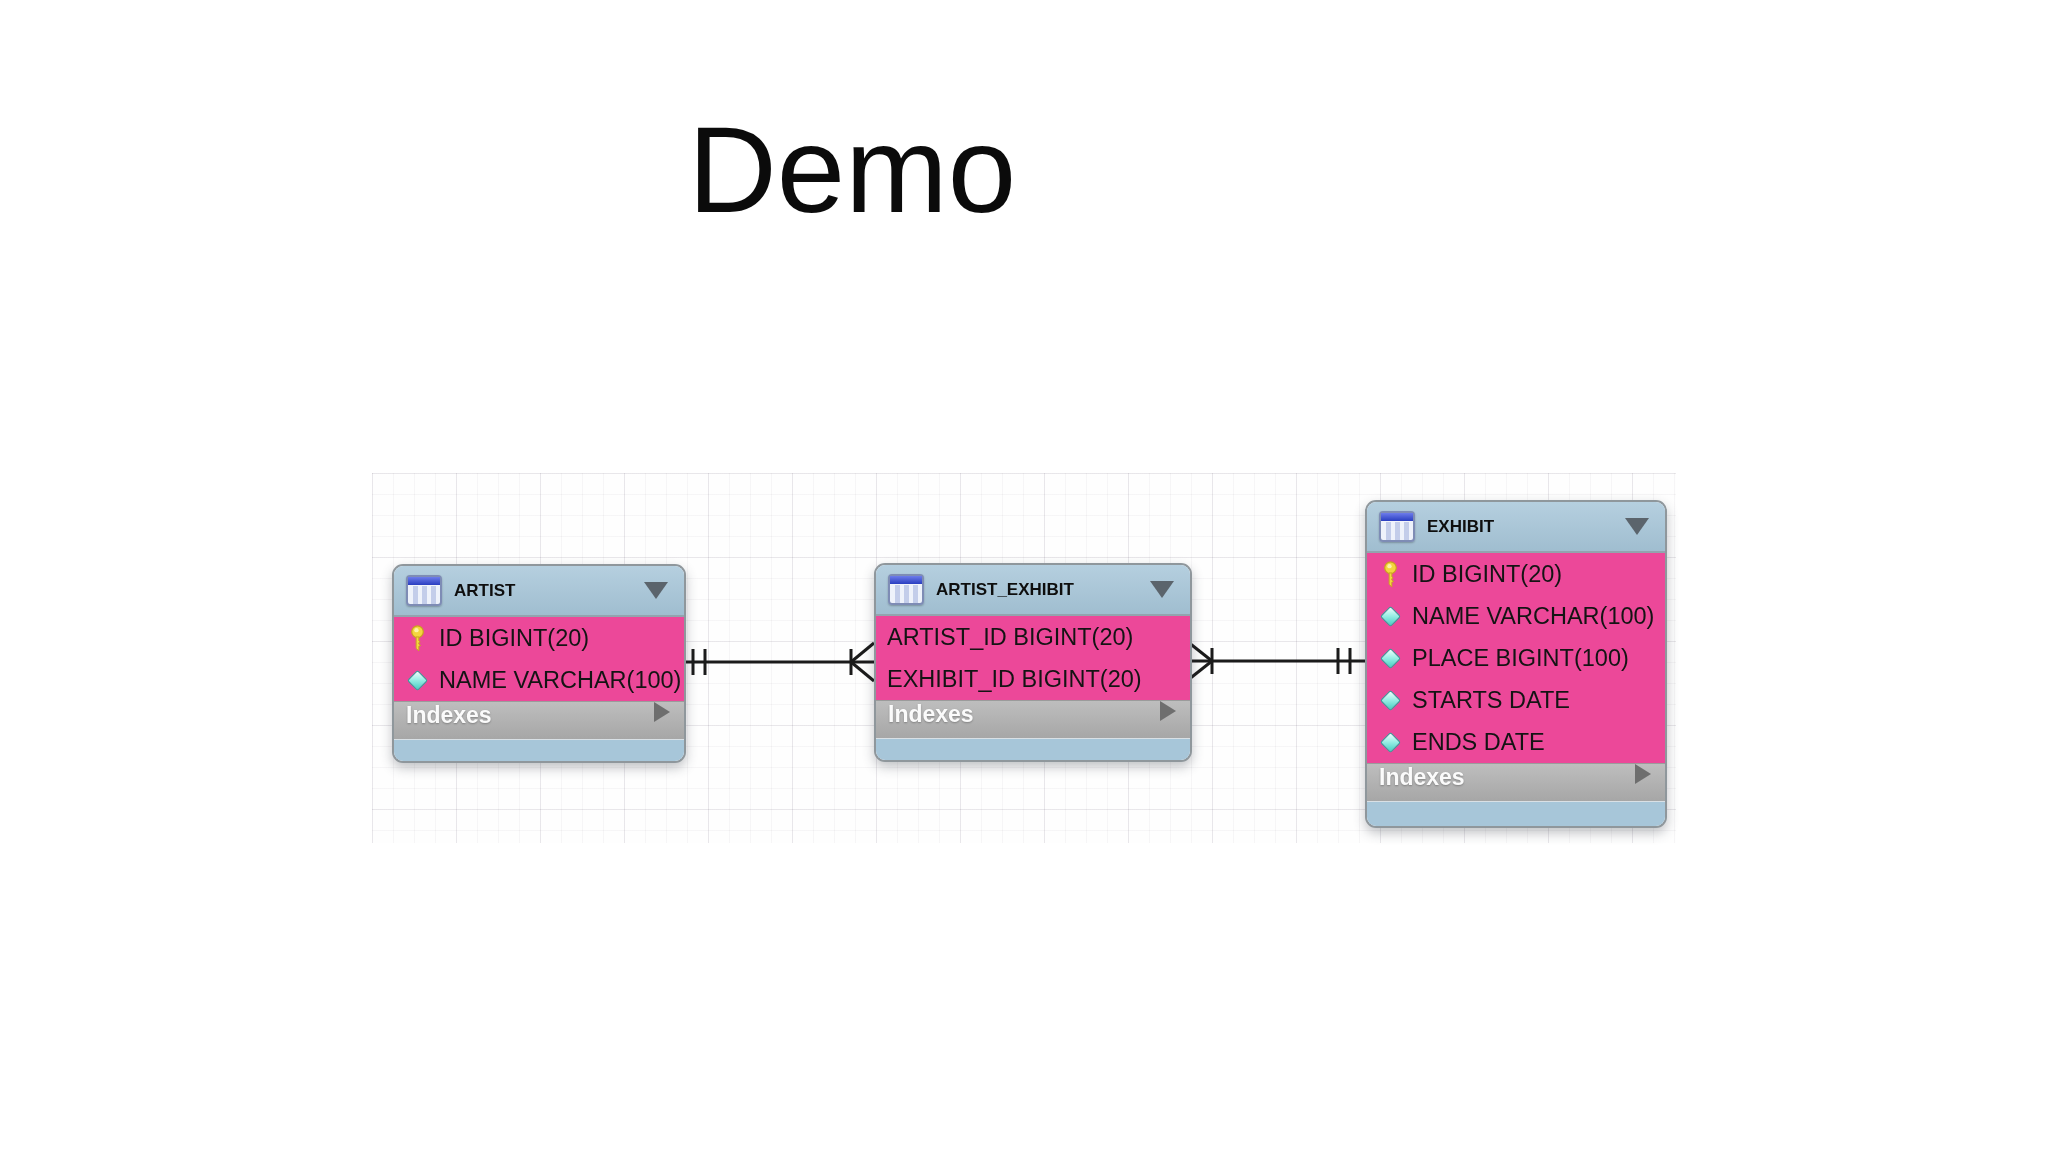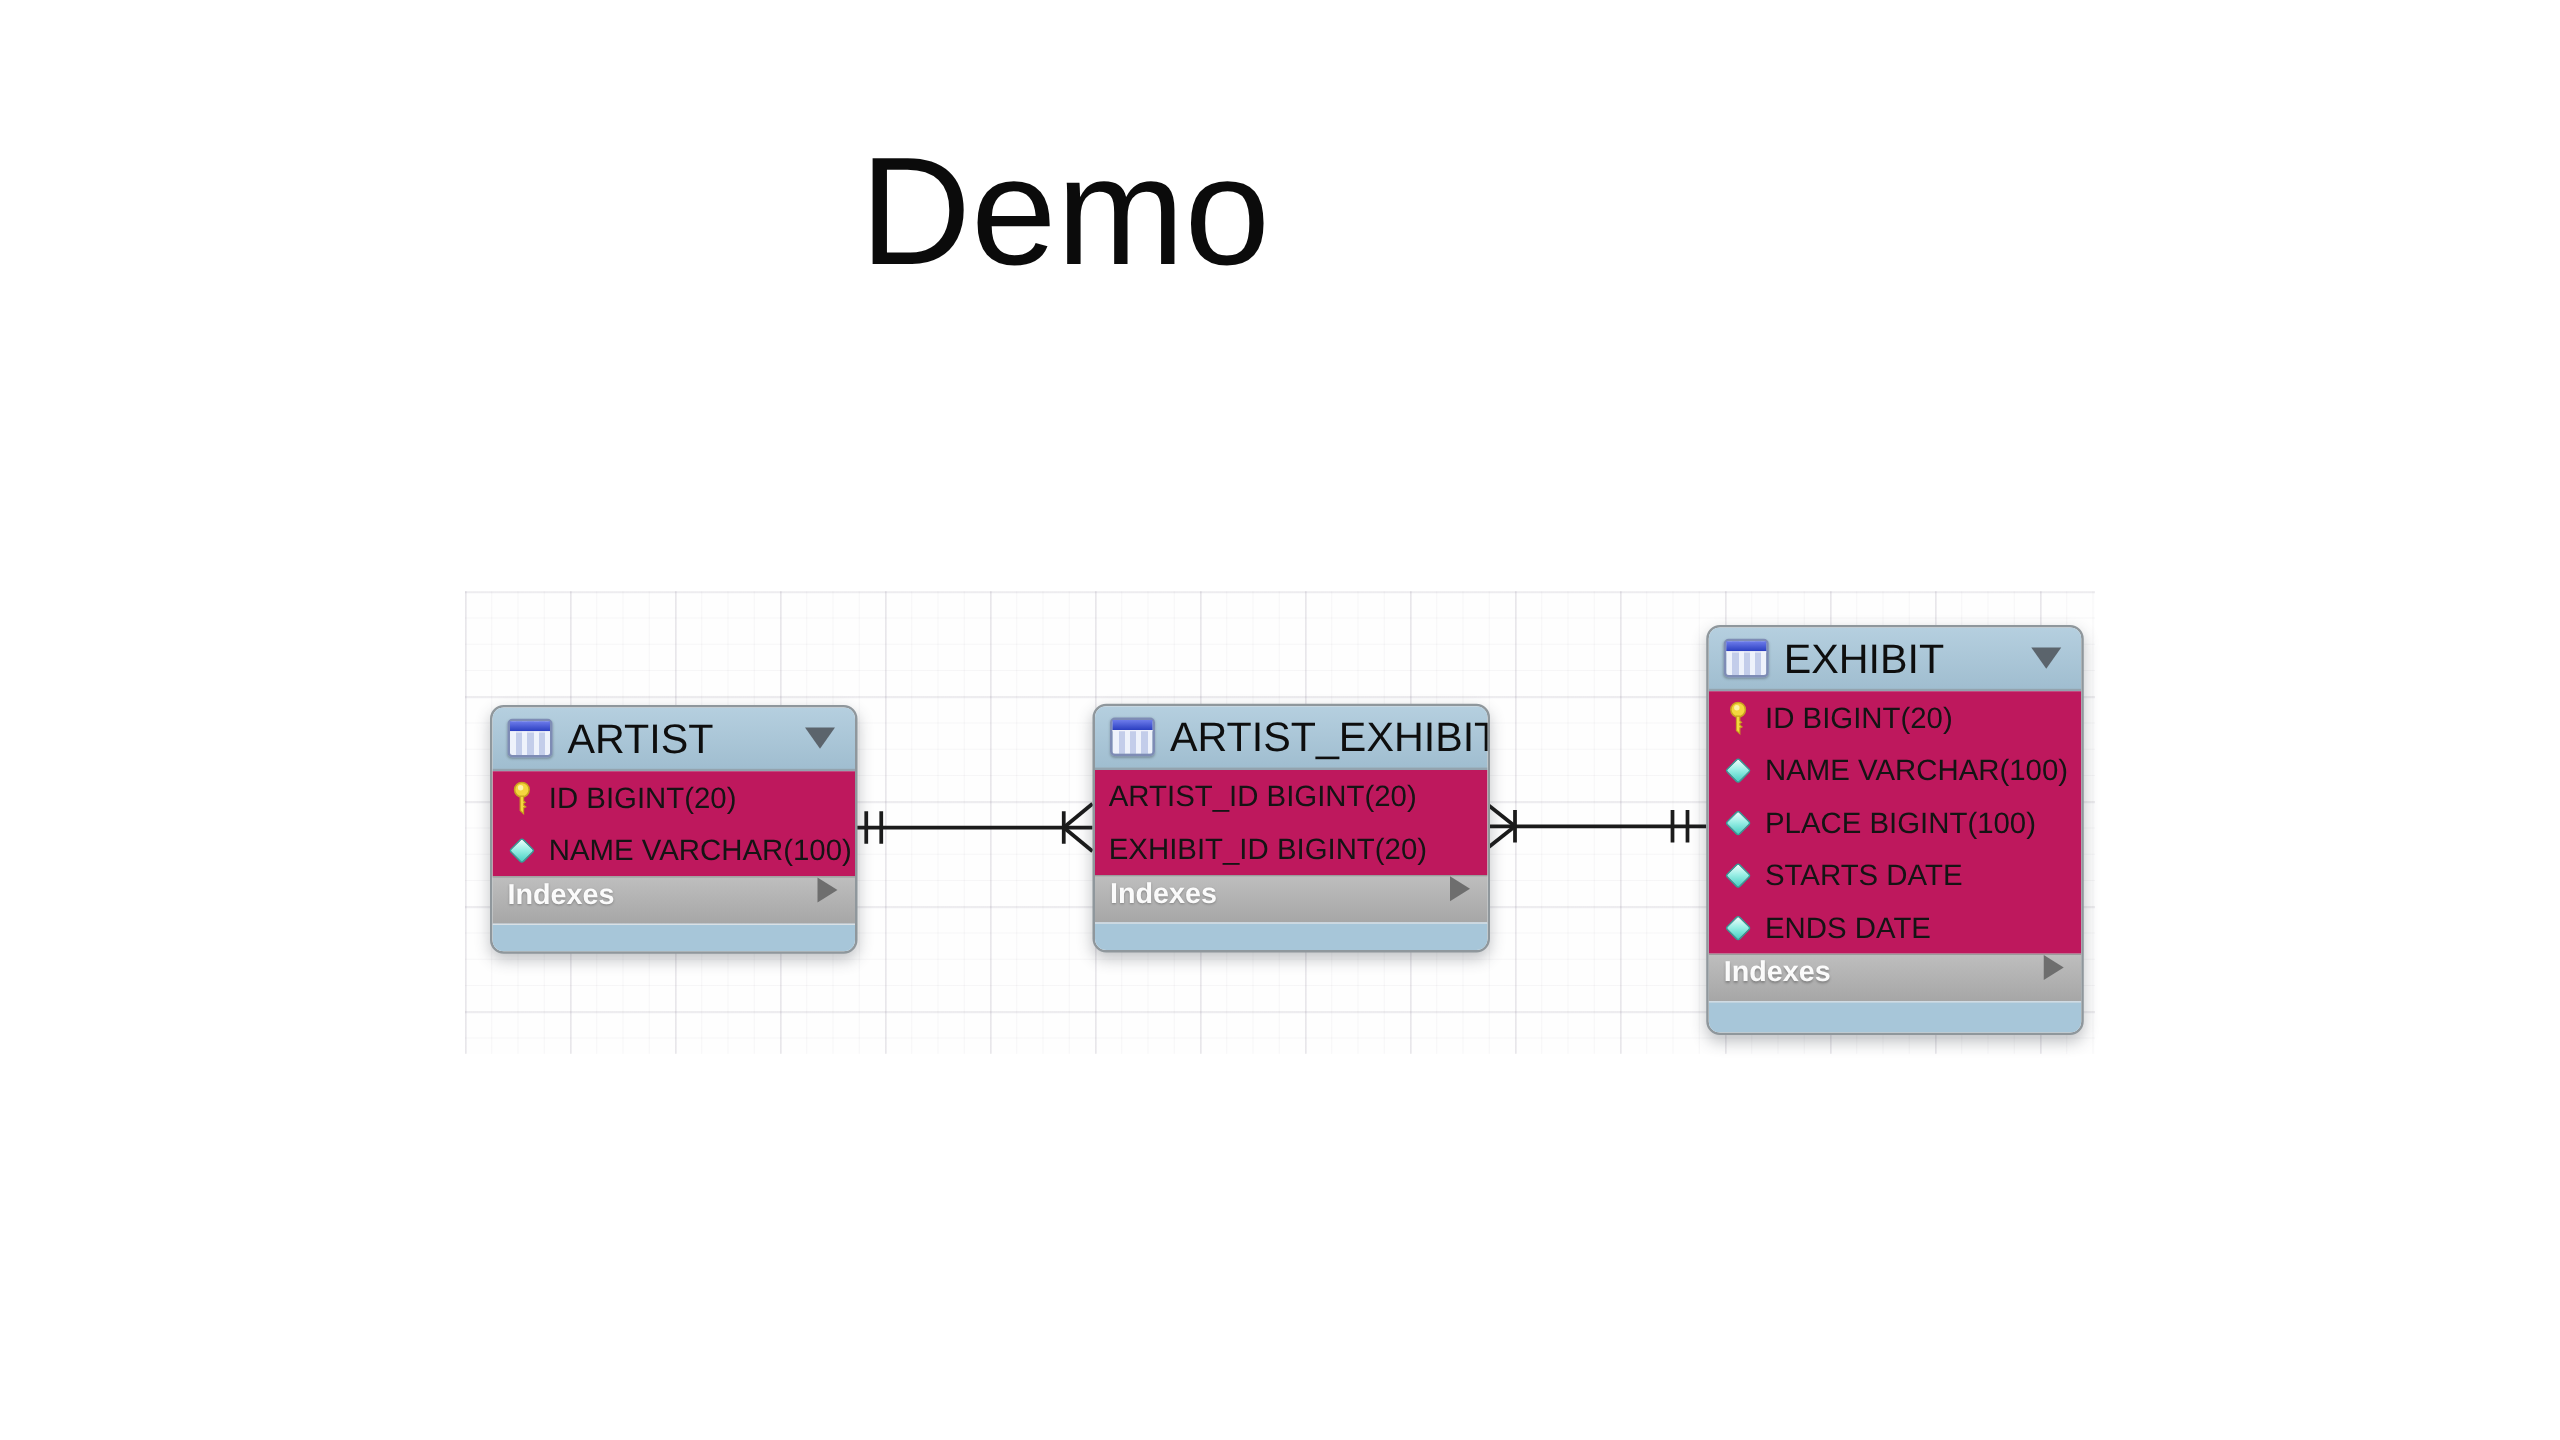--- a/index.html
+++ b/index.html
@@ -67,22 +67,22 @@
   .tbl-header {
     height: 51px;
     background-color: var(--c-header, #a7c6d9);
     background-image: linear-gradient(rgba(255,255,255,0.16), rgba(0,0,0,0.045));
     display: flex; align-items: center;
     padding: 0 16px 0 12px;
     border-bottom: 2px solid #93a3ae;
     box-sizing: border-box;
   }
   .tbl-title {
-    font-size: 33px;
-    font-weight: 400;
+    font-size: 17px;
+    font-weight: 700;
     color: #0e0e0e;
     margin-left: 12px;
     white-space: nowrap;
   }
   .tri-down {
     margin-left: auto;
     width: 0; height: 0;
     border-left: 12px solid transparent;
     border-right: 12px solid transparent;
     border-top: 17px solid #5b646c;
@@ -103,21 +103,21 @@
   }
   .tbl-icon::before {
     content: "";
     position: absolute; left: 0; right: 0; top: 0;
     height: 8px;
     background: linear-gradient(#6d7ceb, #2a3ec0);
     border-bottom: 1px solid #f2f4fa;
   }
 
   
-  .tbl-rows { background: #be185d; }
+  .tbl-rows { background: #ec4899; }
   .tbl-row {
     height: 42px;
     display: flex; align-items: center;
     padding: 0 10px 0 11px;
     box-sizing: border-box;
   }
   .clabel {
     font-size: 23.5px;
     color: #141414;
     white-space: nowrap;

